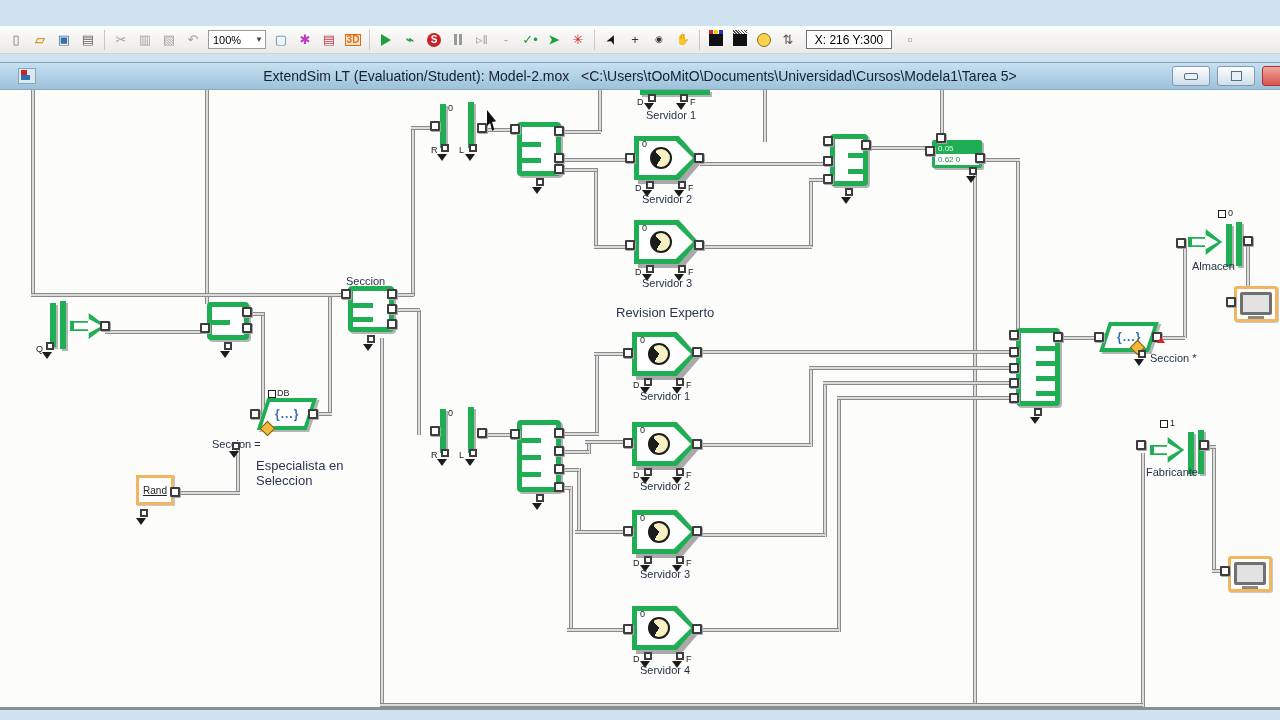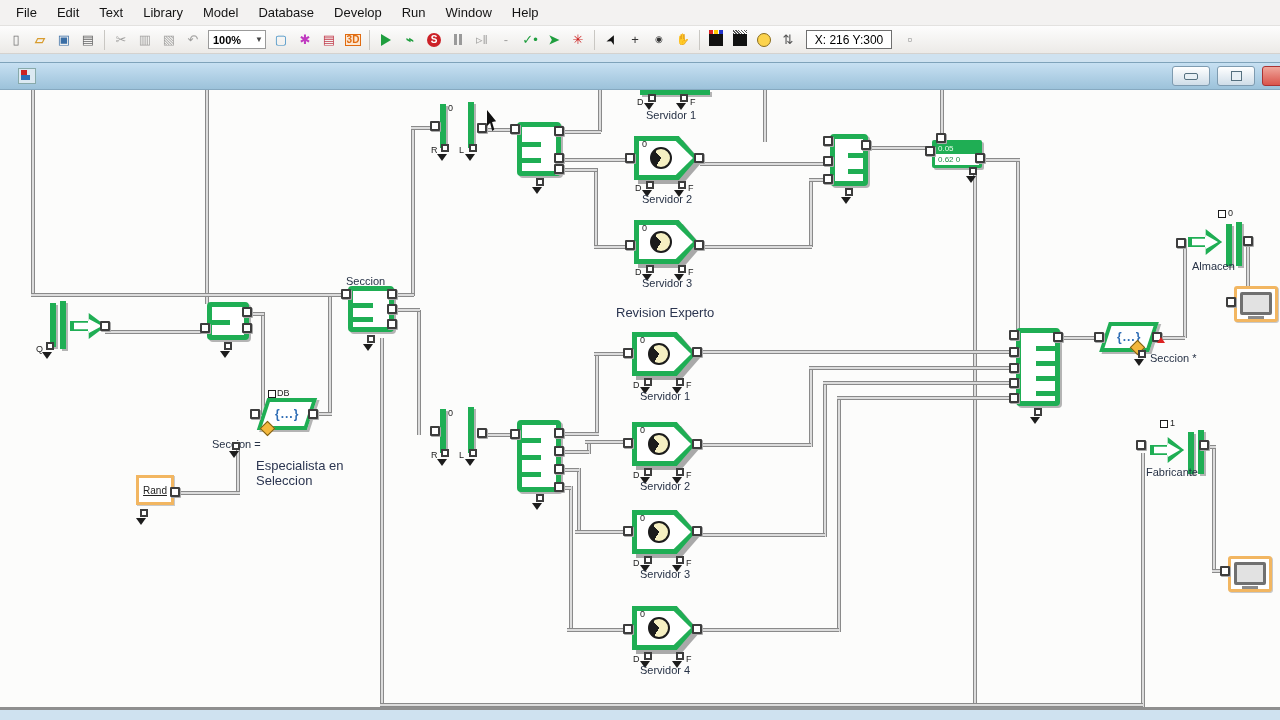--- a/index.html
+++ b/index.html
@@ -12,21 +12,21 @@
   
   .toolbar{position:absolute;top:26px;left:0;width:1280px;height:28px;
            background:linear-gradient(#fdfdfd,#eceae7);border-bottom:1px solid #d4d2cf;
            display:flex;align-items:center;padding-left:4px;box-sizing:border-box;}
   .tbtn{width:22px;height:22px;display:flex;align-items:center;justify-content:center;
         font-size:13px;margin:0 1px;position:relative;}
   .tsep{width:1px;height:20px;background:#c9c7c3;margin:0 4px;}
   .gly{line-height:1;}
   .disabled{opacity:.35;}
   .zoombox{width:50px;height:17px;background:#fff;border:1px solid #9a9a9a;font-size:11px;
-           display:flex;align-items:center;justify-content:space-between;padding:0 2px 0 4px;margin:0 3px;font-weight:bold;}
+           display:flex;align-items:center;justify-content:space-between;padding:0 2px 0 4px;margin:0 3px;}
   .zoomarr{font-size:8px;color:#444;}
   .coordbox{width:84px;height:17px;background:#fff;border:1px solid #6f6f6f;font-size:12px;
             display:flex;align-items:center;justify-content:center;margin:0 6px;}
   
   .docbar{position:absolute;top:62px;left:0;width:1280px;height:28px;
           background:linear-gradient(#c7e0f2,#9cc2da);border-top:1px solid #7fa3ba;
           border-bottom:1px solid #86a9c0;display:flex;align-items:center;box-sizing:border-box;}
   .docicon{width:16px;height:14px;margin-left:18px;position:relative;background:#dce9f2;border:1px solid #8aa;}
   .docicon:before{content:"";position:absolute;left:2px;top:6px;width:9px;height:5px;background:#2c6fb7;}
   .docicon:after{content:"";position:absolute;left:2px;top:1px;width:6px;height:5px;background:#cc2222;}
@@ -113,32 +113,20 @@
   .stopc{width:14px;height:14px;border-radius:50%;background:#cc2127;color:#fff;font-size:10px;
          font-weight:bold;display:flex;align-items:center;justify-content:center;}
   .pausebars{display:flex;gap:2px;}
   .pausebars b{width:3px;height:11px;background:#9a9a9a;display:block;}
 </style>
 </head>
 <body>
 
 <div class="app">
 
-  <div class="menubar">
-    <span class="mi">File</span>
-    <span class="mi">Edit</span>
-    <span class="mi">Text</span>
-    <span class="mi">Library</span>
-    <span class="mi">Model</span>
-    <span class="mi">Database</span>
-    <span class="mi">Develop</span>
-    <span class="mi">Run</span>
-    <span class="mi">Window</span>
-    <span class="mi">Help</span>
-  </div>
 
   <div class="toolbar">
     <span class="tbtn">
         <span class="gly" style="color:#777">▯</span>
       </span>
     <span class="tbtn">
         <span class="gly" style="color:#d89c2f;font-weight:bold">▱</span>
       </span>
     <span class="tbtn">
         <span class="gly" style="color:#3a6ea5">▣</span>
@@ -245,20 +233,23 @@
     <span class="coordbox">
         <span>X: 216 Y:300</span>
       </span>
     <span class="tbtn">
         <span class="gly" style="color:#888">▫</span>
       </span>
   </div>
 
   <div class="docbar">
     <span class="docicon"></span>
+    <span class="doctitle">
+      <span>ExtendSim LT (Evaluation/Student): Model-2.mox</span>&nbsp;&nbsp;&nbsp;<span>&lt;C:\Users\tOoMitO\Documents\Universidad\Cursos\Modela1\Tarea 5&gt;</span>
+    </span>
     <span class="winbtns">
       <span class="winbtn">
           <span class="bar"></span>
         </span>
       <span class="winbtn">
           <span class="box"></span>
         </span>
       <span class="winbtn close"></span>
     </span>
   </div>

